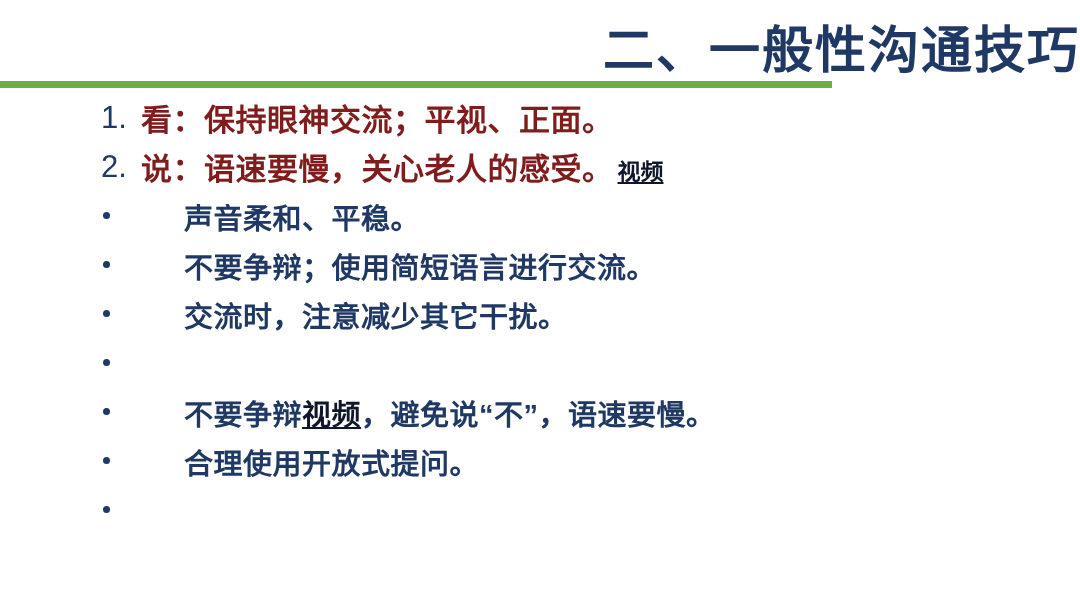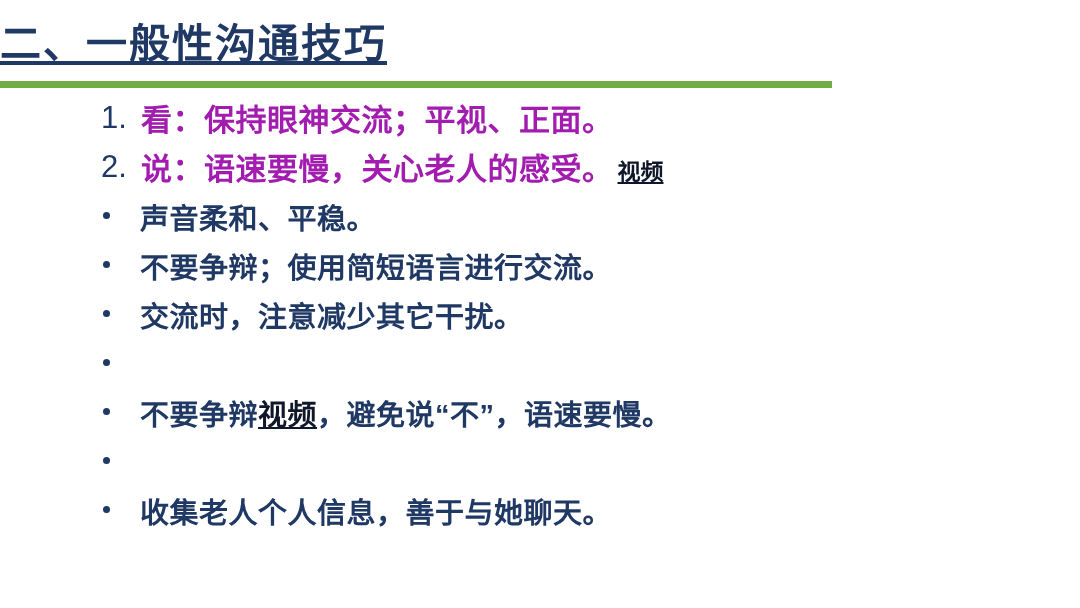--- a/index.html
+++ b/index.html
@@ -23,28 +23,27 @@
     height: 608px;
     background: #ffffff;
   }
 
   
   .slide-title {
     position: absolute;
     top: 20px;
     left: 0;
     width: 1080px;
-    text-align: left;
-    font-size: 41px;
+    text-align: right;
+    font-size: 51px;
     font-weight: 700;
     letter-spacing: 2px;
     color: #1f3864;
     line-height: 1.2;
     white-space: nowrap;
-    text-decoration: underline;
   }
 
   
   .title-rule {
     position: absolute;
     top: 81px;
     left: 0;
     width: 832px;
     height: 7px;
     background: #70ad47;
@@ -74,27 +73,28 @@
     font-size: 31px;
     font-weight: 400;
     color: #1f3864;
     width: 40px;
     flex: 0 0 40px;
     letter-spacing: 0px;
   }
   .num-text {
     font-size: 31px;
     font-weight: 700;
-    color: #a21caf;
+    color: #7f1d1d;
     letter-spacing: 0.5px;
   }
 
   
   .bulleted {
     padding-left: 101px;
+    gap: 44px;
   }
   .bullet-dot {
     width: 39px;
     flex: 0 0 39px;
     display: flex;
     align-items: center;
   }
   .bullet-dot i {
     display: block;
     width: 7px;
@@ -185,23 +185,23 @@
       <span class="bullet-text">
         <span>不要争辩</span><a class="vlink inline" href="#">视频</a><span>，避免说“不”，语速要慢。</span>
       </span>
     </div>
 
 
     <div class="line bulleted">
       <span class="bullet-dot">
           <i></i>
         </span>
-    </div>
-
-    <div class="line bulleted">
-      <span class="bullet-dot">
-          <i></i>
-        </span>
-      <span class="bullet-text">收集老人个人信息，善于与她聊天。</span>
+      <span class="bullet-text">合理使用开放式提问。</span>
+    </div>
+
+    <div class="line bulleted">
+      <span class="bullet-dot">
+          <i></i>
+        </span>
     </div>
 
   </div>
 </div>
 
 </body></html>

